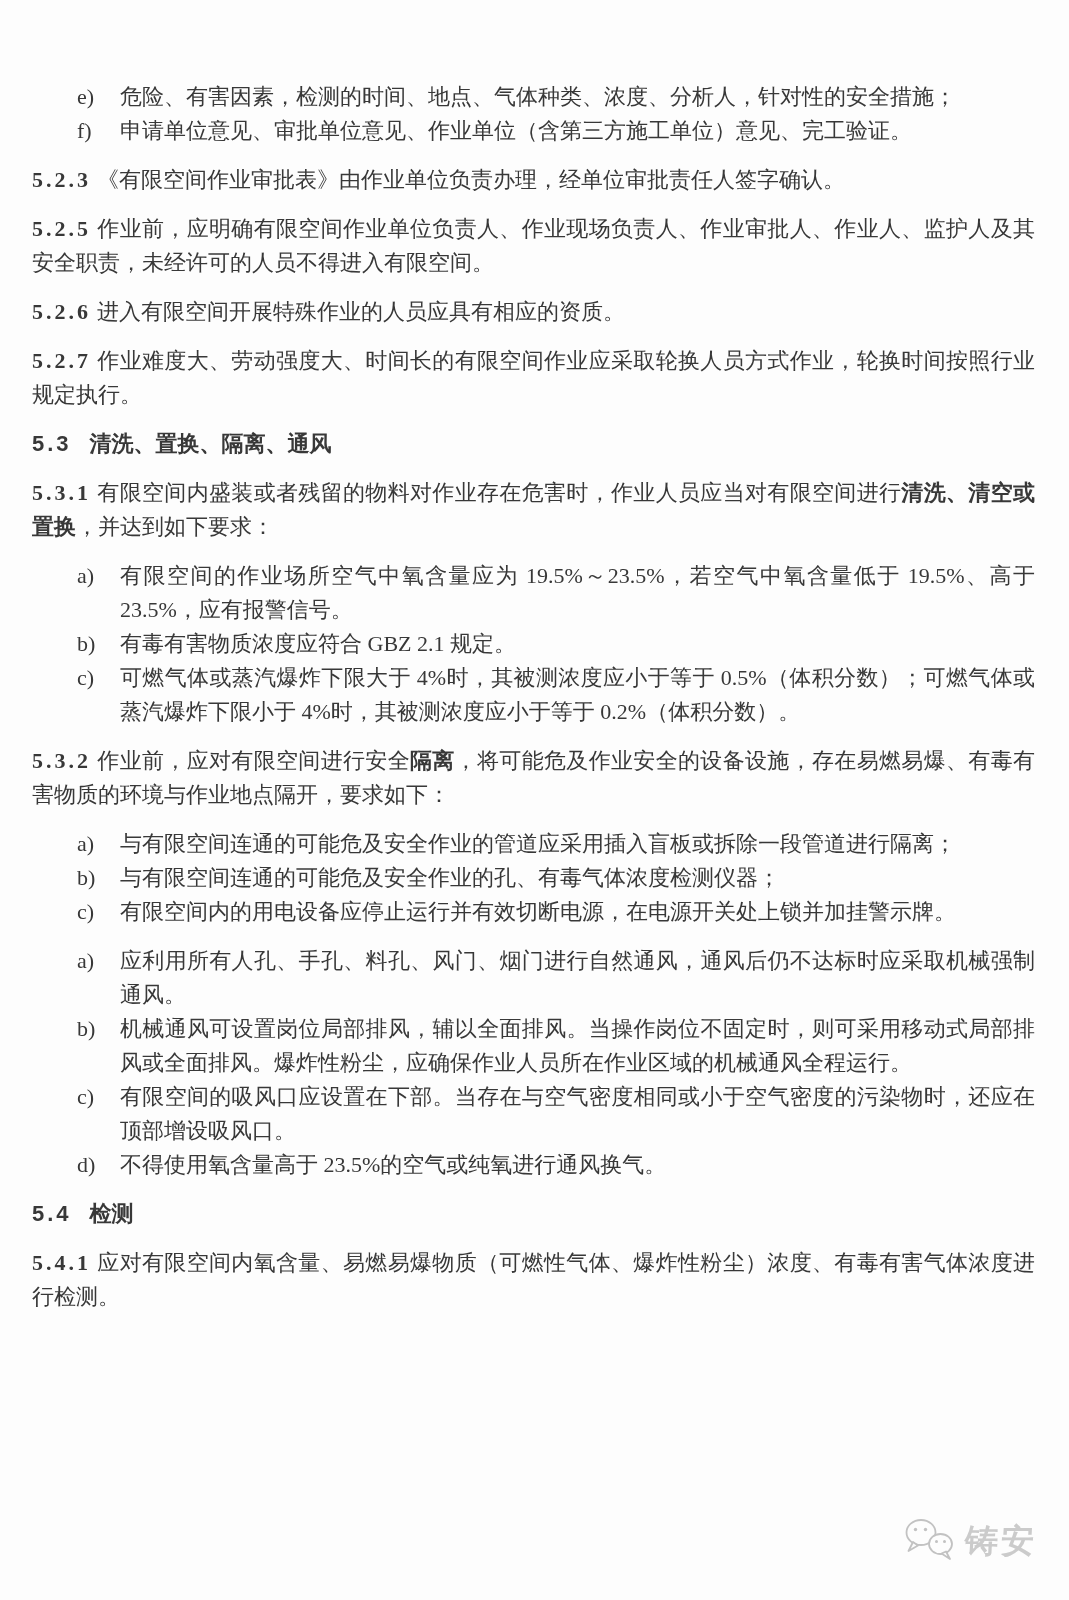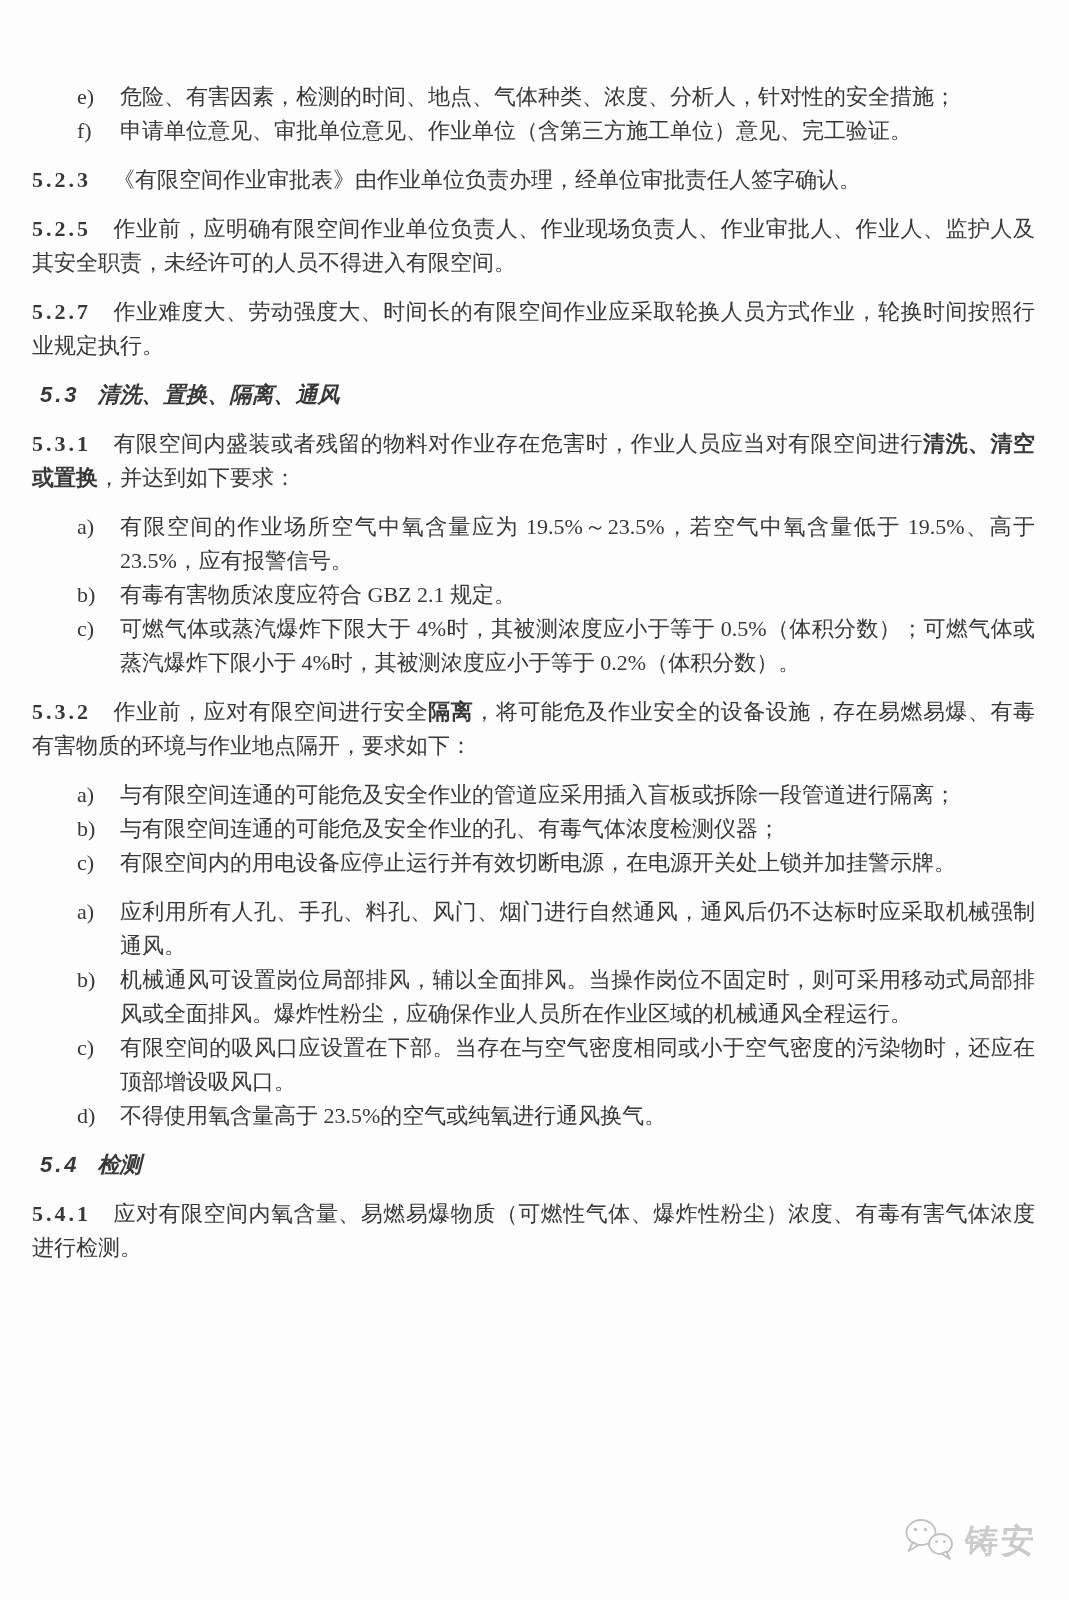--- a/index.html
+++ b/index.html
@@ -16,28 +16,27 @@
     line-height:34px;
   }
   .doc {
     padding:65px 34px 0 32px;
     text-align:justify;
   }
   .clause { margin:15px 0; }
   .clause .num {
     font-weight:bold;
     letter-spacing:3px;
-    margin-right:22px;
+    margin-right:6px;
     white-space:nowrap;
   }
   .heading {
-    margin:15px 8px;
+    margin:15px 0;
     font-weight:bold;
     font-family:"Liberation Sans","DejaVu Sans",sans-serif;
-    font-style:italic;
   }
   .heading .num { letter-spacing:3px; margin-right:18px; }
   b.hei {
     font-weight:bold;
     font-family:"Liberation Sans","DejaVu Sans",sans-serif;
   }
   .letters { margin:15px 0; }
   .li { display:flex; }
   .letter {
     flex:none;
@@ -72,20 +71,21 @@
           <span class="letter">e)</span>
           <span class="li-text"><span>危险、有害因素，检测的时间、地点、气体种类、浓度、分析人，针对性的安全措施；</span></span>
         </div>
         <div class="li">
           <span class="letter">f)</span>
           <span class="li-text"><span>申请单位意见、审批单位意见、作业单位（含第三方施工单位）意见、完工验证。</span></span>
         </div>
       </div>
       <p class="clause"><span class="num">5.2.3</span><span>《有限空间作业审批表》由作业单位负责办理，经单位审批责任人签字确认。</span></p>
       <p class="clause"><span class="num">5.2.5</span><span>作业前，应明确有限空间作业单位负责人、作业现场负责人、作业审批人、作业人、监护人及其安全职责，未经许可的人员不得进入有限空间。</span></p>
+      <p class="clause"><span class="num">5.2.6</span><span>进入有限空间开展特殊作业的人员应具有相应的资质。</span></p>
       <p class="clause"><span class="num">5.2.7</span><span>作业难度大、劳动强度大、时间长的有限空间作业应采取轮换人员方式作业，轮换时间按照行业规定执行。</span></p>
       <p class="heading"><span class="num">5.3</span><b class="hei">清洗、置换、隔离、通风</b></p>
       <p class="clause"><span class="num">5.3.1</span><span>有限空间内盛装或者残留的物料对作业存在危害时，作业人员应当对有限空间进行</span><b class="hei">清洗、清空或置换</b><span>，并达到如下要求：</span></p>
       <div class="letters">
         <div class="li">
           <span class="letter">a)</span>
           <span class="li-text"><span>有限空间的作业场所空气中氧含量应为 19.5%～23.5%，若空气中氧含量低于 19.5%、高于 23.5%，应有报警信号。</span></span>
         </div>
         <div class="li">
           <span class="letter">b)</span>

